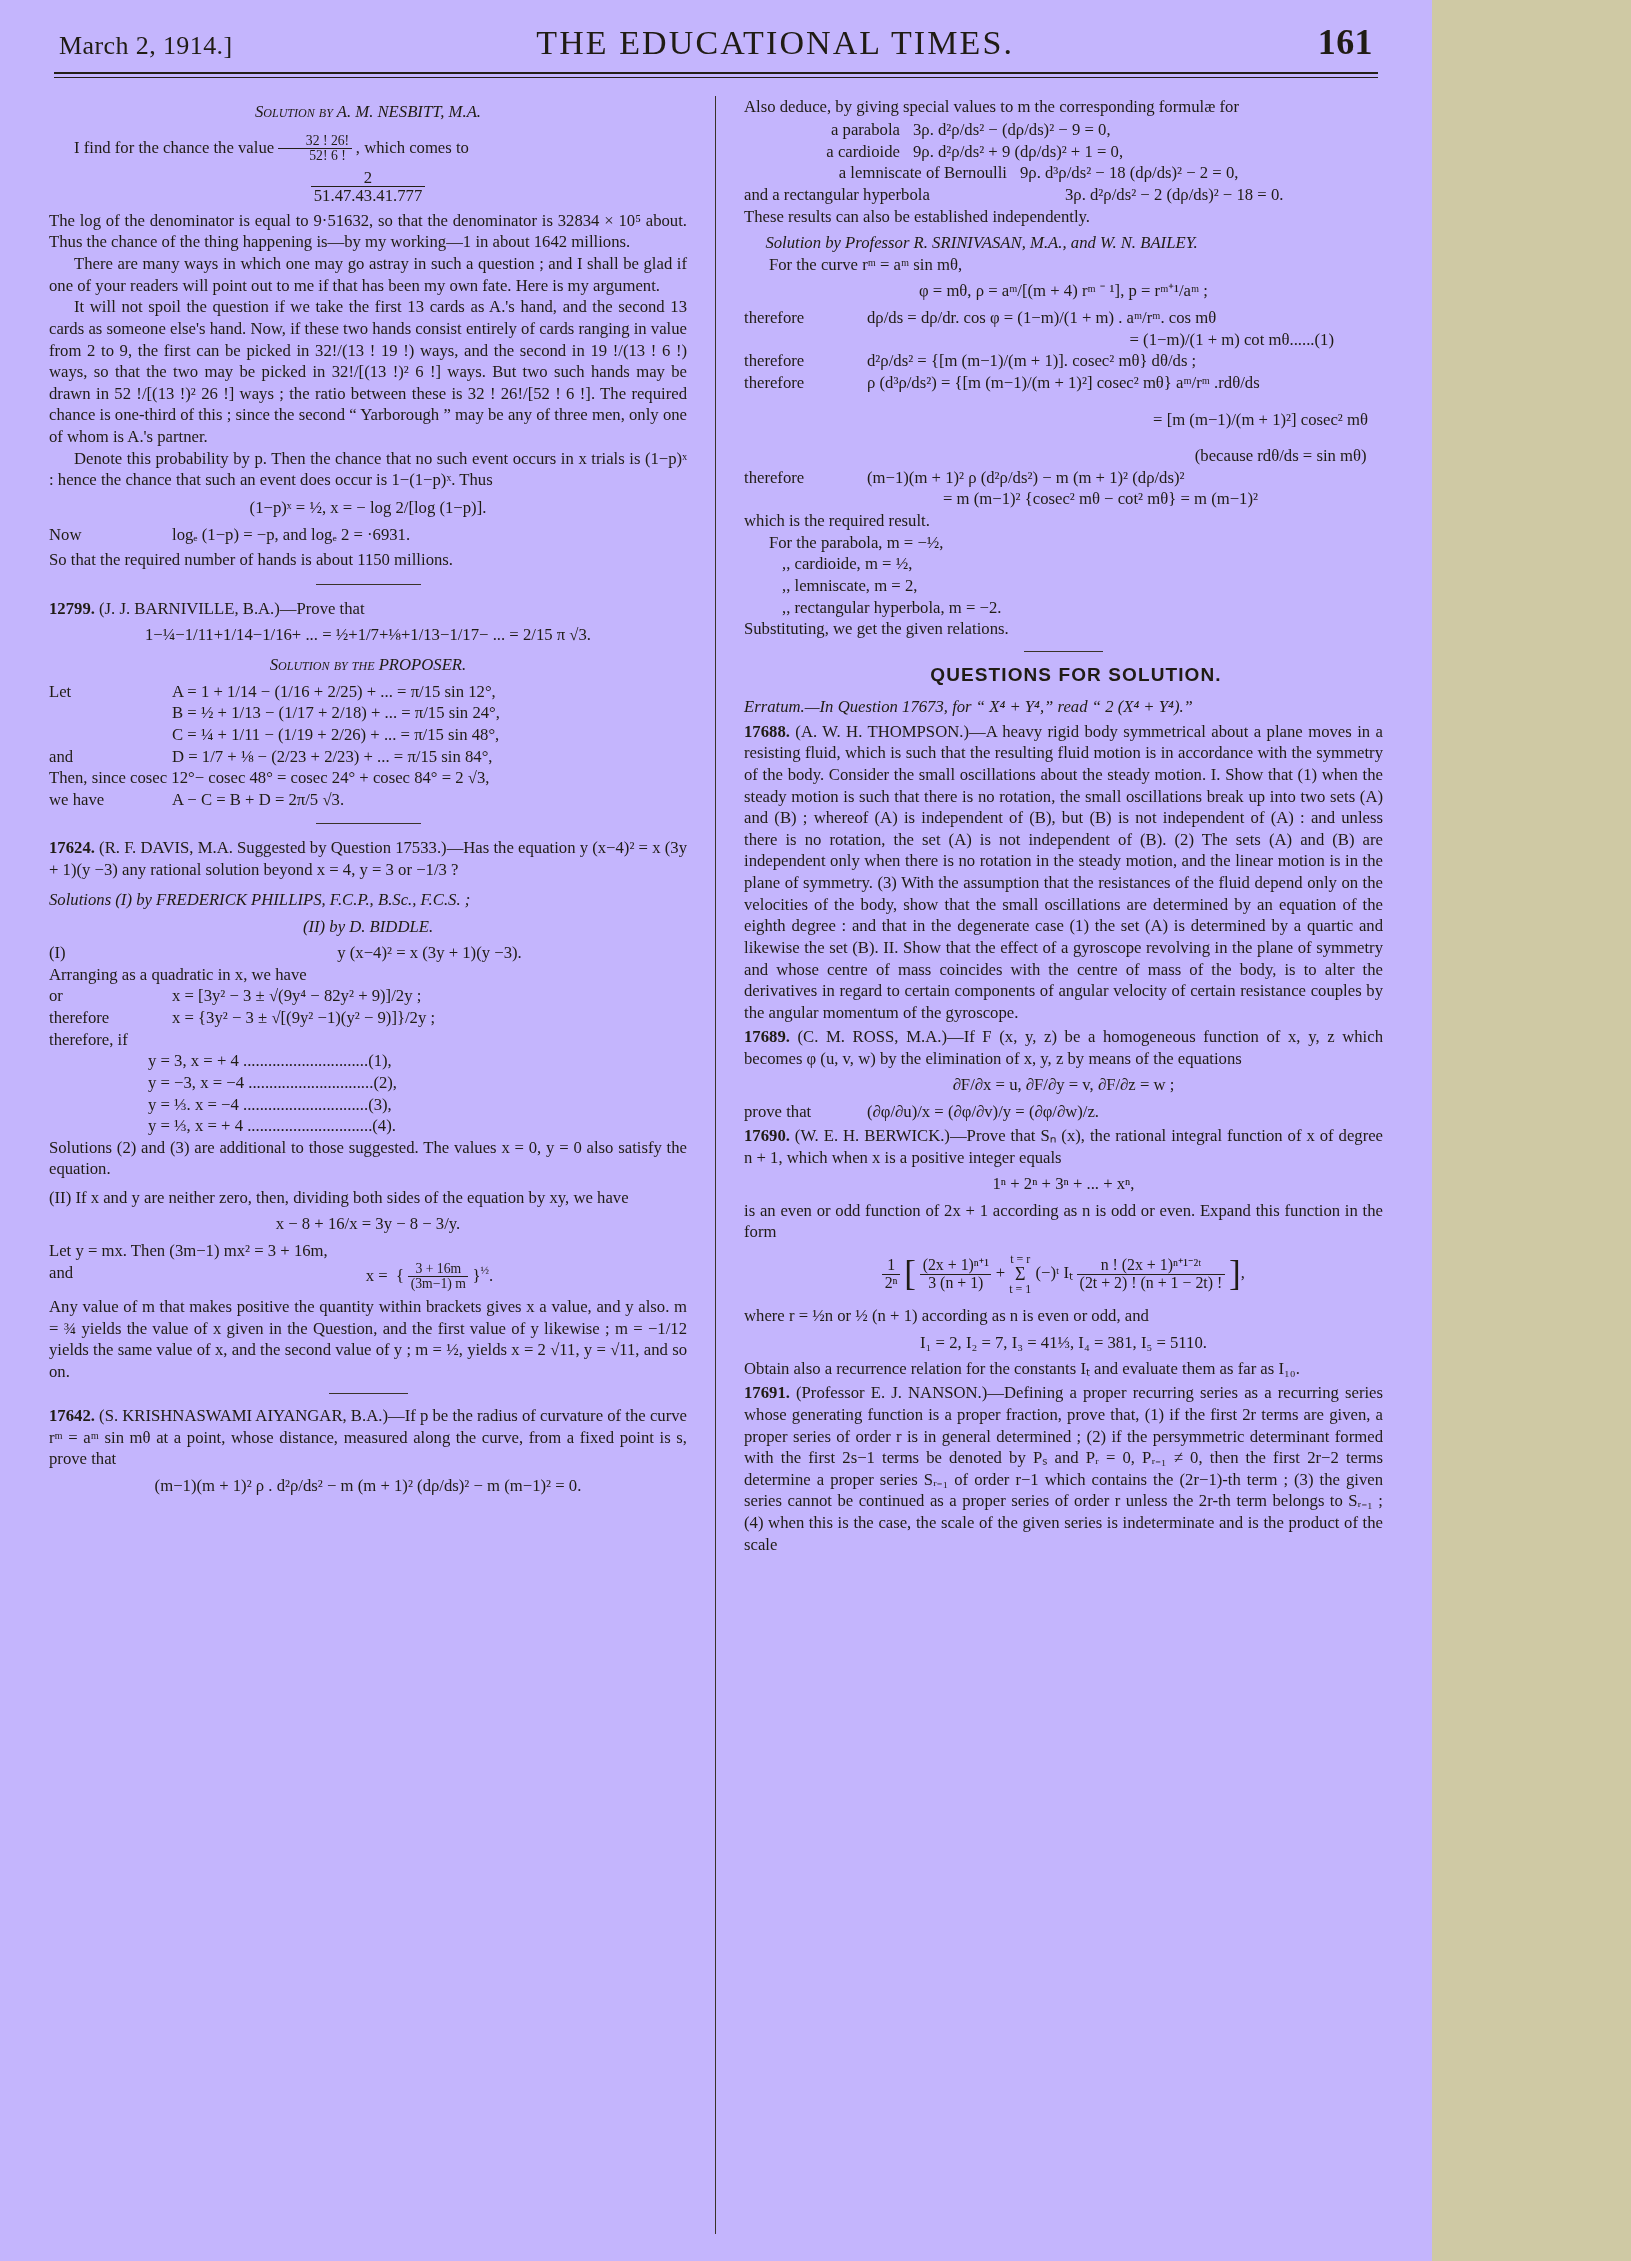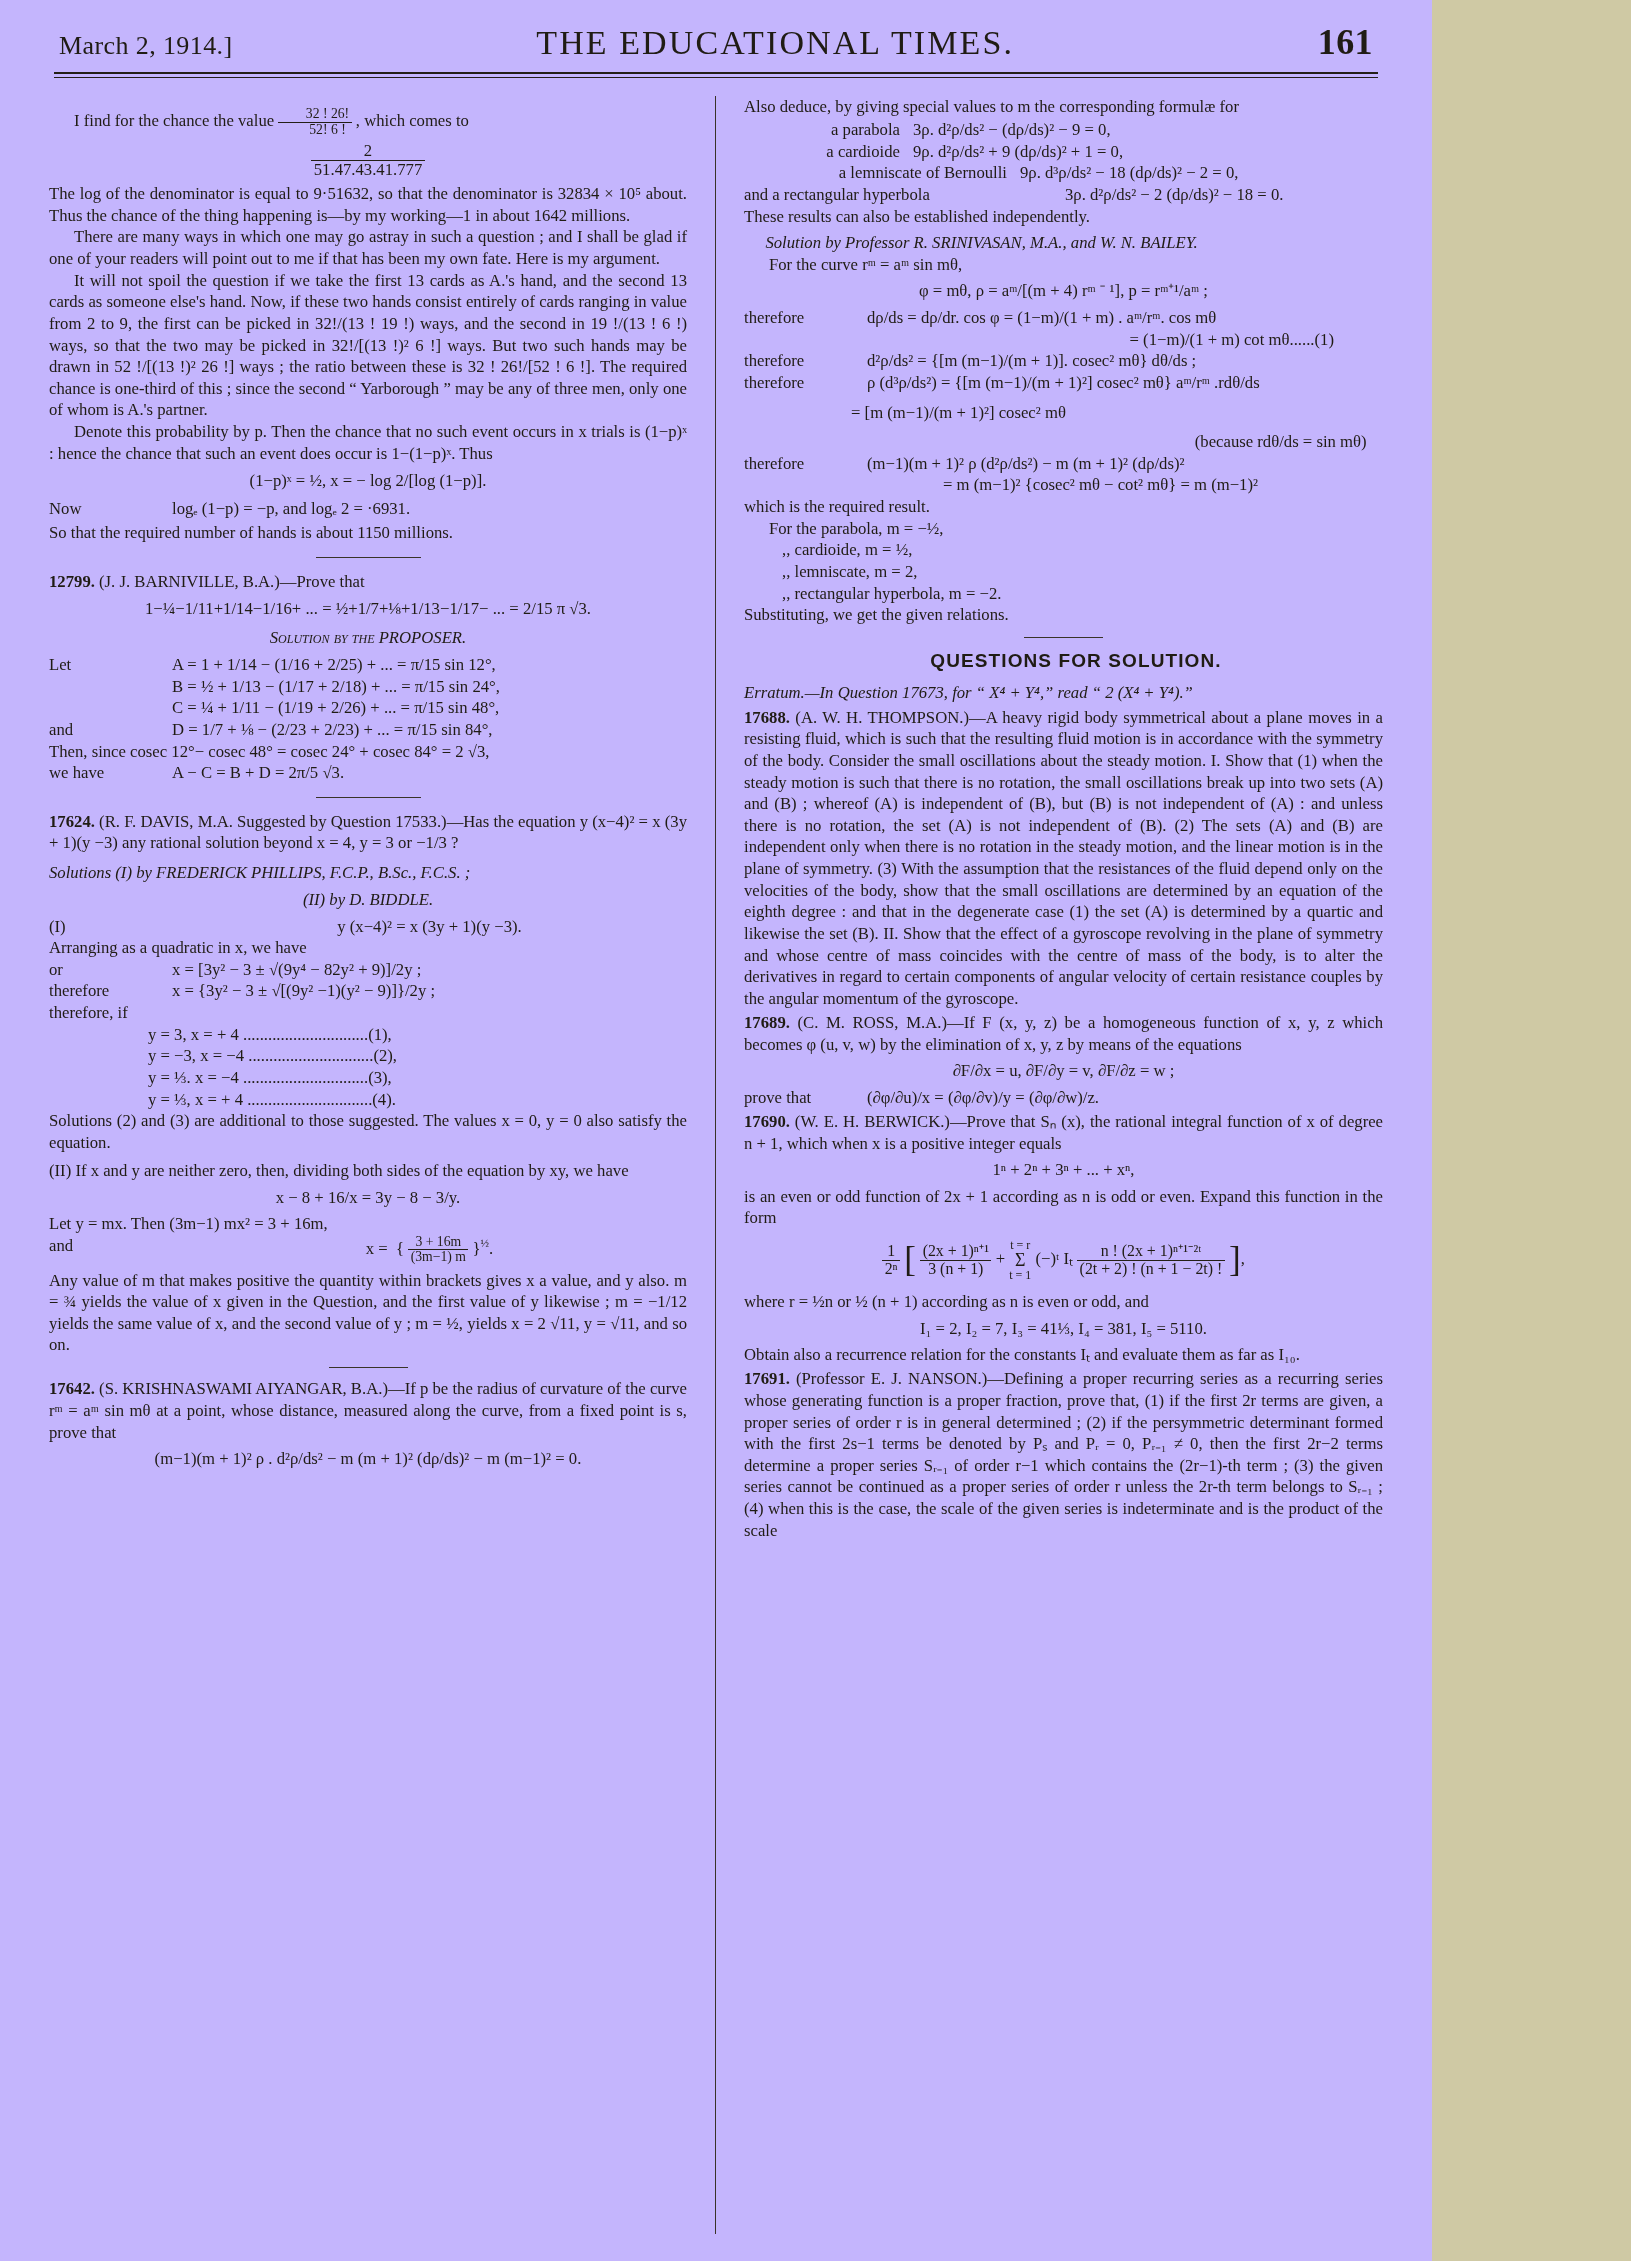--- a/index.html
+++ b/index.html
@@ -90,20 +90,21 @@
     <span class="date">March 2, 1914.]</span>
     <span class="title">THE EDUCATIONAL TIMES.</span>
     <span class="pageno">161</span>
   </div>
   <div class="rule-double"></div>
 
   <div class="cols">
 
     <div class="col left">
 
+      <p class="ctr it sc">Solution by A. M. NESBITT, M.A.</p>
 
       <p style="margin-top:11.5px;text-indent:25px;">
         <span>I find for the chance the value</span>
         <span class="frac">
           <span class="num">32 ! 26!</span>
           <span class="den">52! 6 !</span>
         </span>
         <span>, which comes to</span>
       </p>
 
@@ -251,21 +252,21 @@
       </div>
       <p class="eq" style="margin:0;text-align:right;padding-right:49px;">= (1−m)/(1 + m) cot mθ......(1)</p>
       <div class="row">
         <span class="k">therefore</span>
         <span class="v">d²ρ/ds² = {[m (m−1)/(m + 1)]. cosec² mθ} dθ/ds ;</span>
       </div>
       <div class="row">
         <span class="k">therefore</span>
         <span class="v">ρ (d³ρ/ds²) = {[m (m−1)/(m + 1)²] cosec² mθ} aᵐ/rᵐ .rdθ/ds</span>
       </div>
-      <p class="eq" style="margin:8px;text-align:left;padding-left:99px;">= [m (m−1)/(m + 1)²] cosec² mθ</p>
+      <p class="eq" style="margin:15px;text-align:right;padding-left:99px;">= [m (m−1)/(m + 1)²] cosec² mθ</p>
       <p class="eq" style="margin:0;text-align:right;padding-right:16.4px;">(because rdθ/ds = sin mθ)</p>
       <div class="row">
         <span class="k">therefore</span>
         <span class="v">(m−1)(m + 1)² ρ (d²ρ/ds²) − m (m + 1)² (dρ/ds)²</span>
       </div>
       <p class="eq" style="margin:0;text-align:center;padding-left:74px;">= m (m−1)² {cosec² mθ − cot² mθ} = m (m−1)²</p>
       <p class="noind">which is the required result.</p>
 
       <p>For the parabola,  m = −½,</p>
       <p class="indent-blk">,,    cardioide,  m = ½,</p>

